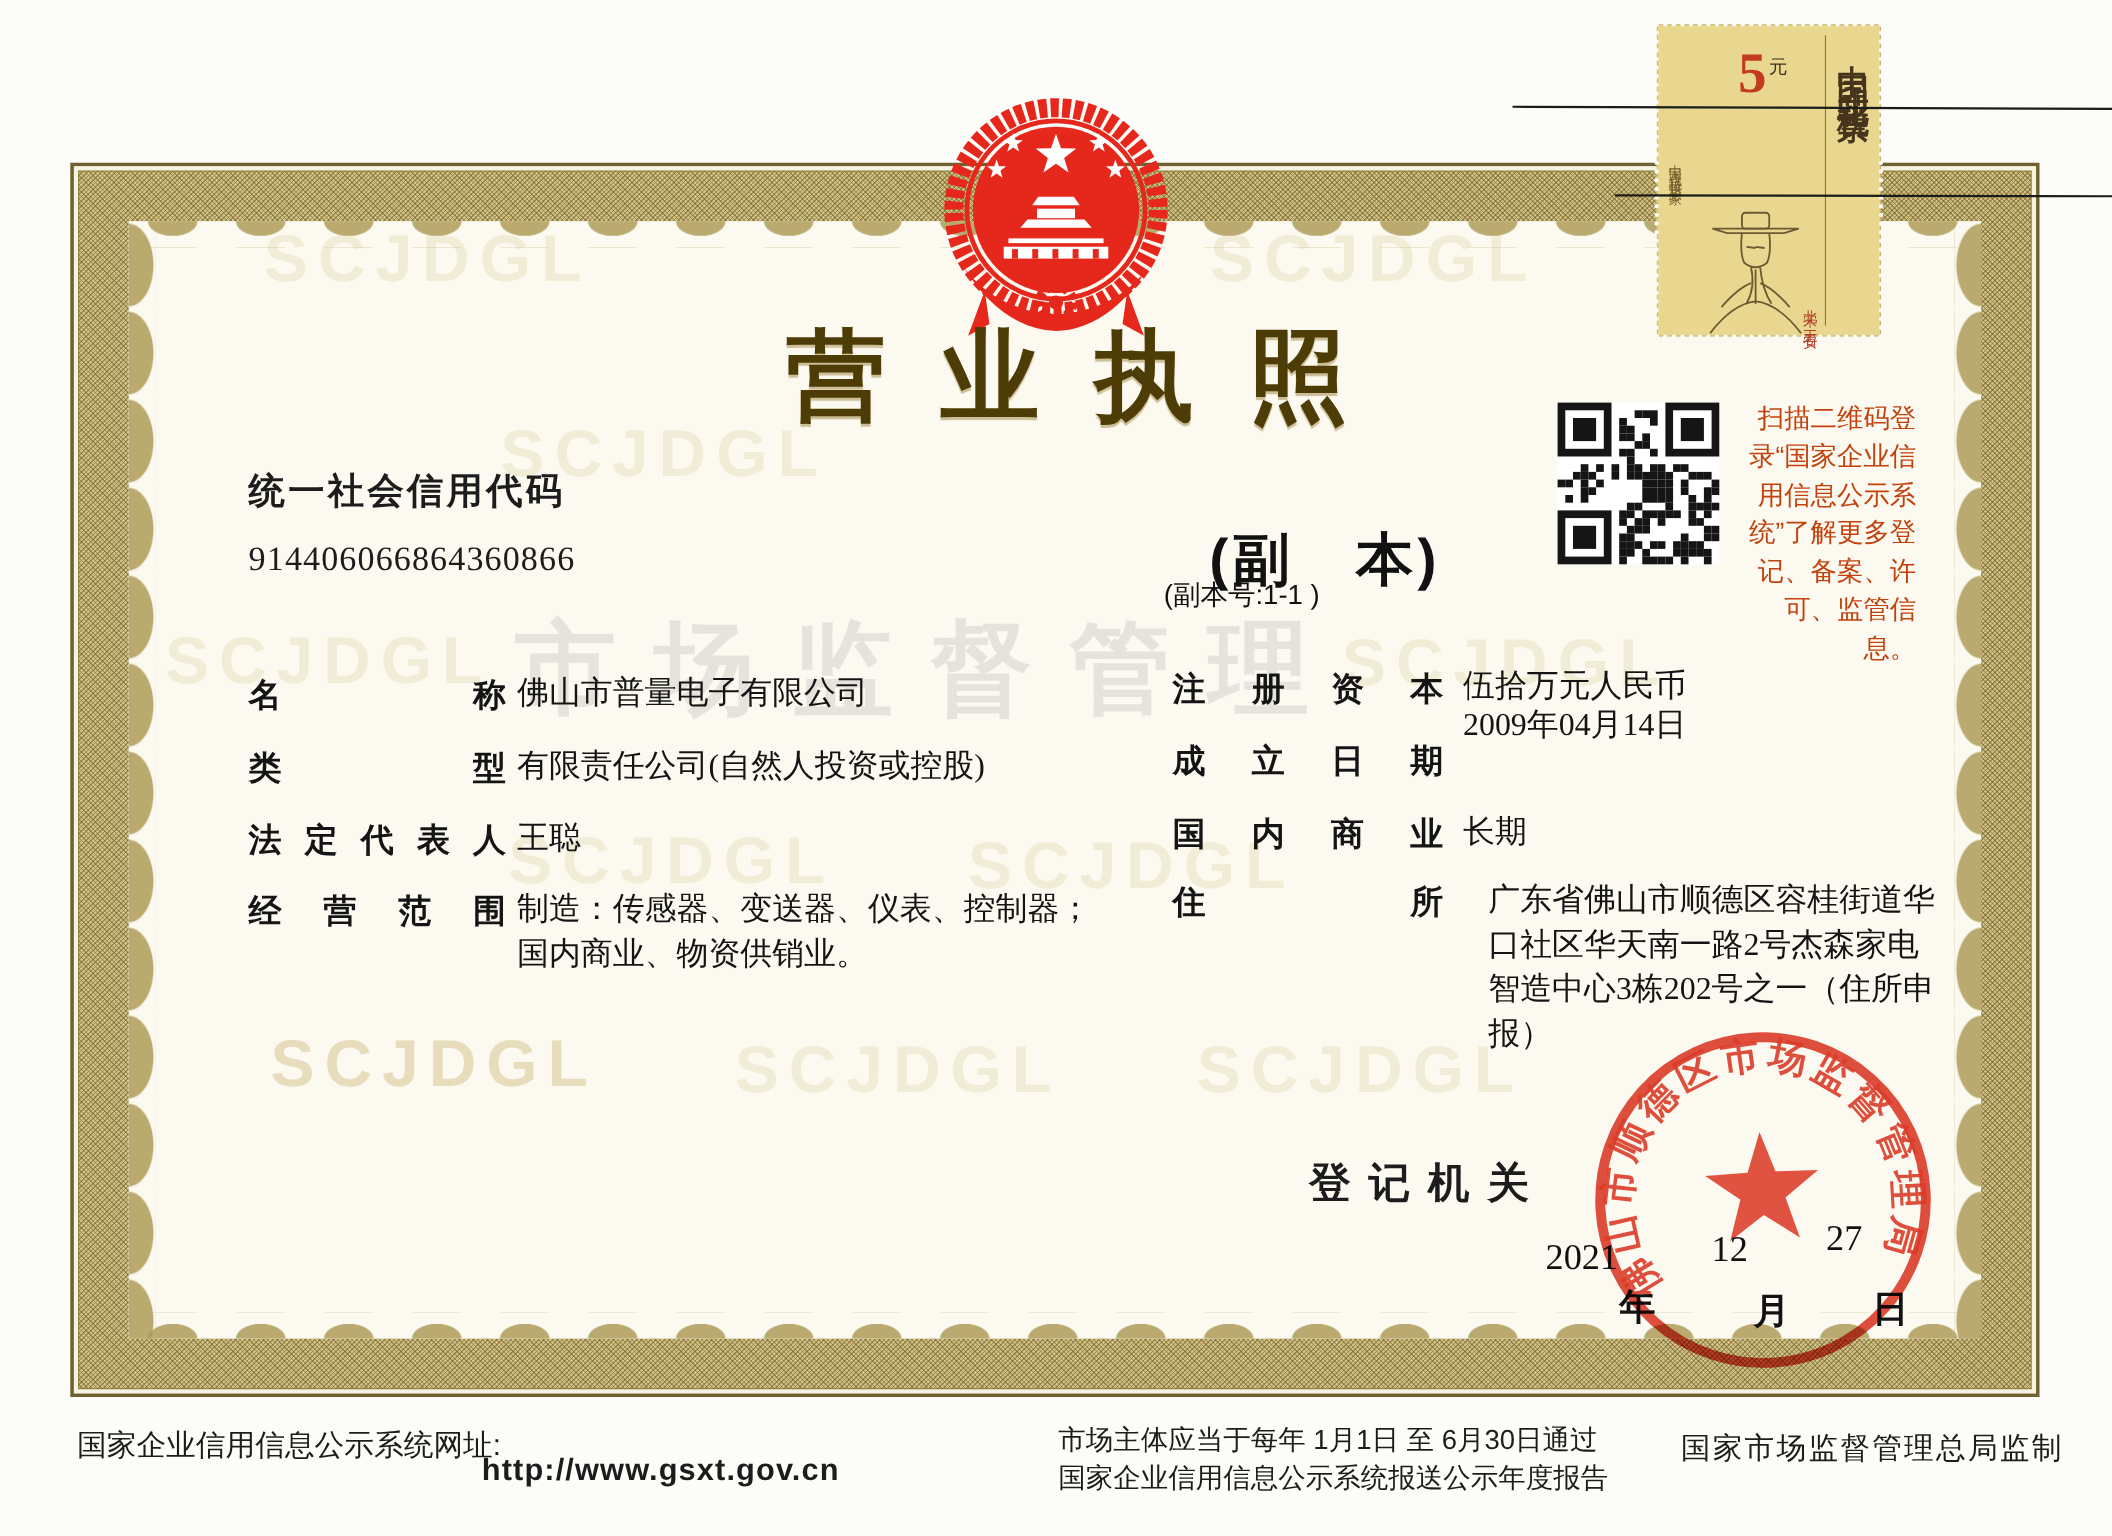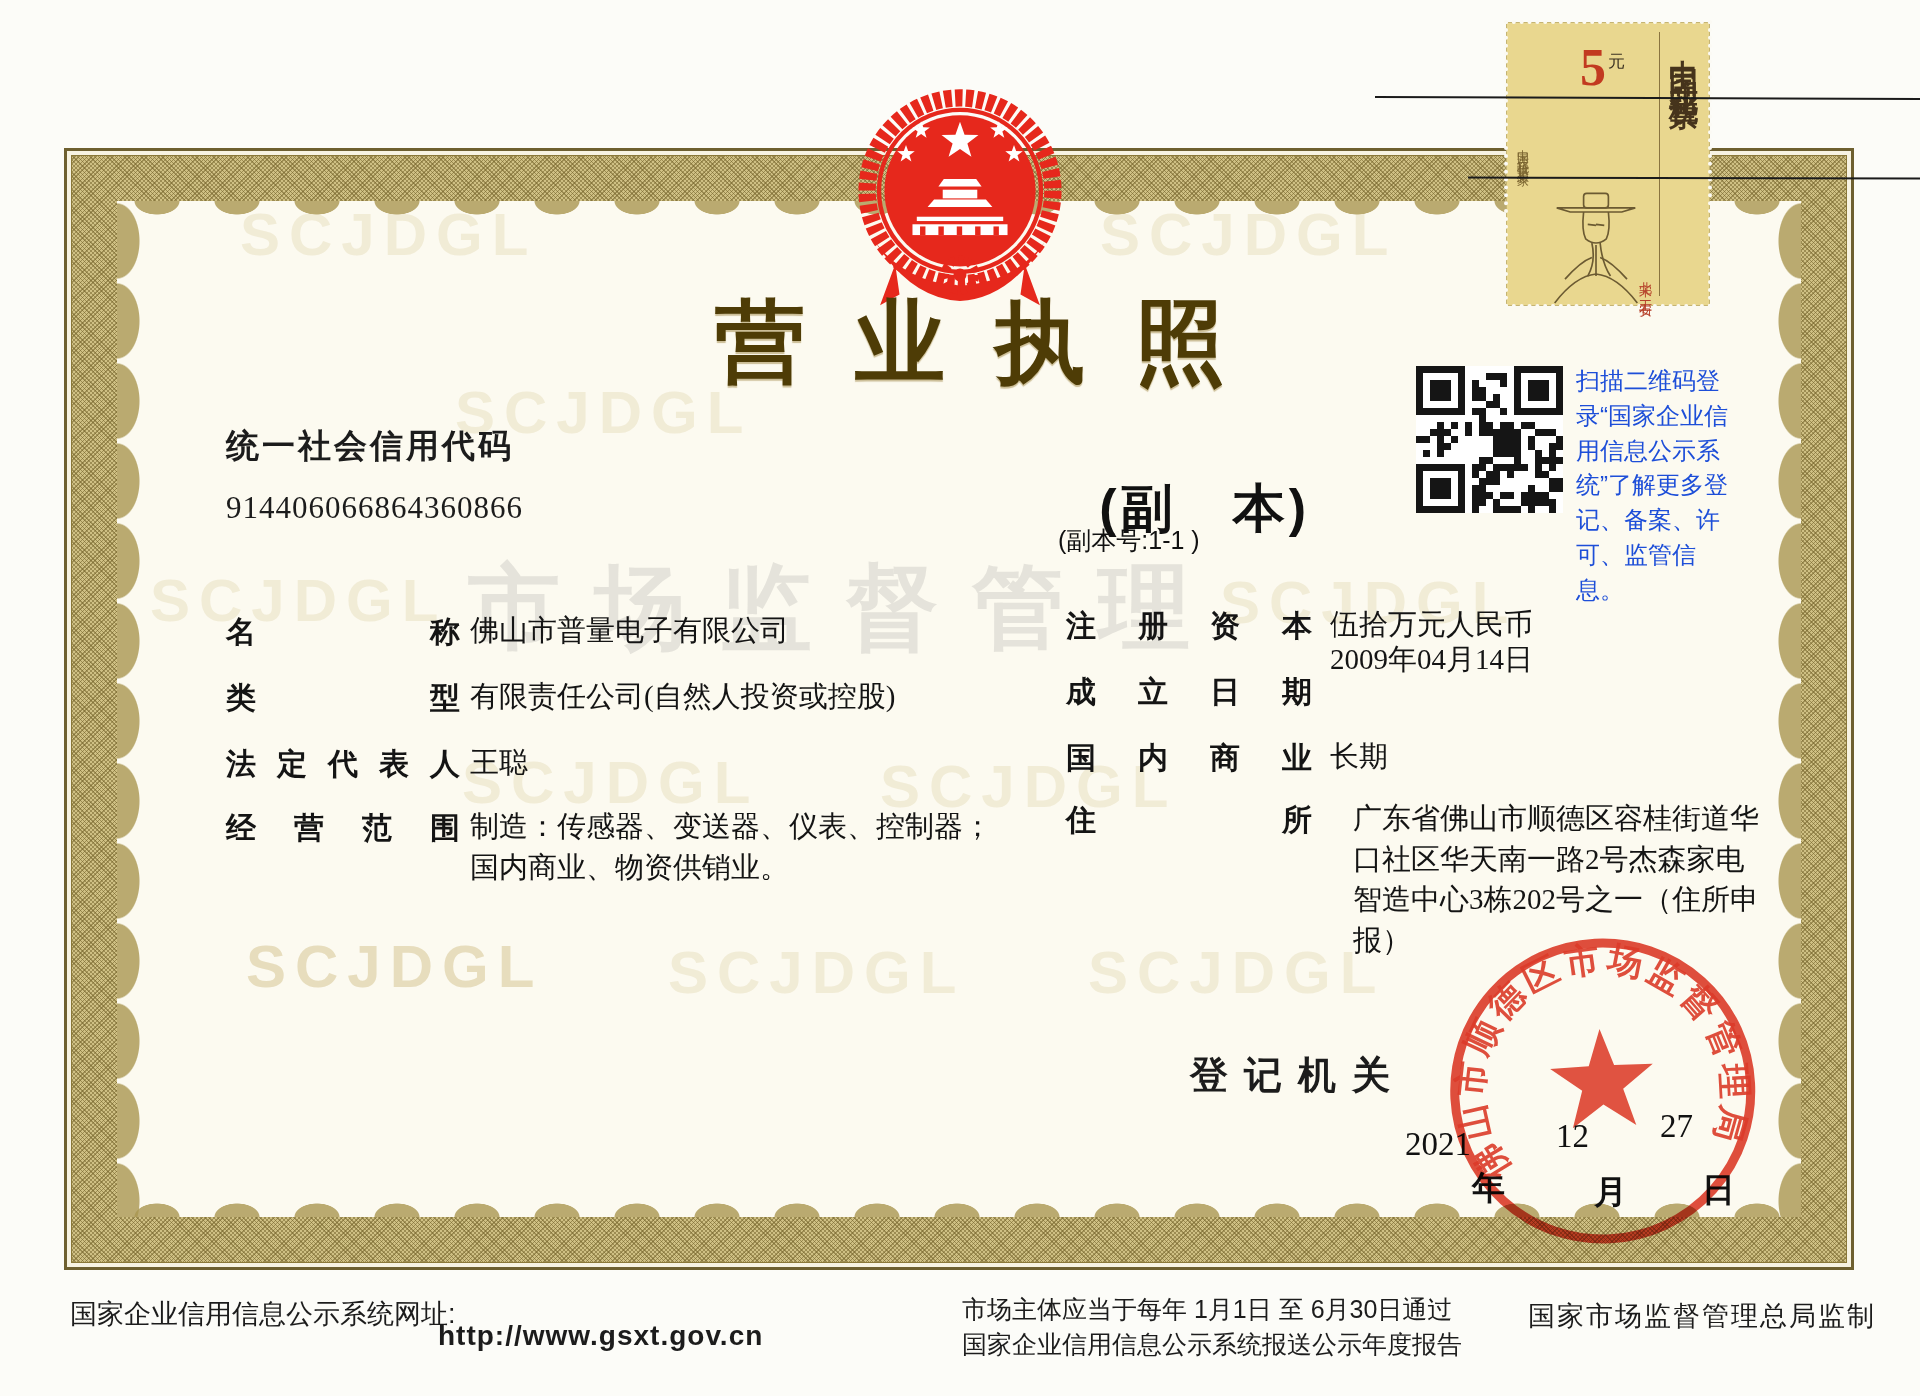--- a/index.html
+++ b/index.html
@@ -61,21 +61,21 @@
   
   .qr{position:absolute;left:1416px;top:366px;width:147px;height:147px;background:#fff;}
   .qr-grid{position:absolute;inset:0;display:grid;
            grid-template-columns:repeat(21,1fr);grid-template-rows:repeat(21,1fr);}
   .qr-grid .on{background:#151515;}
   .finder{position:absolute;width:49px;height:49px;border:7px solid #151515;
           box-sizing:border-box;background:#fff;}
   .finder::after{content:"";position:absolute;left:7px;top:7px;width:21px;height:21px;background:#151515;}
   .f-tl{left:0;top:0;} .f-tr{right:0;top:0;} .f-bl{left:0;bottom:0;}
   .qr-caption{position:absolute;left:1576px;top:364px;width:166px;font-size:24px;
-              line-height:1.45;font-weight:500;color:#1d4ed8;}
+              line-height:1.45;font-weight:500;color:#c2410c;text-align:right;}
 
   
   .code-label{position:absolute;left:226px;top:424px;font-size:33px;font-weight:600;letter-spacing:3px;}
   .code-value{position:absolute;left:226px;top:490px;font-size:31px;letter-spacing:1px;
               font-family:"Liberation Serif","DejaVu Serif",serif;}
 
   
   .title{position:absolute;left:610px;top:282px;width:720px;text-align:center;
          font-size:90px;font-weight:700;letter-spacing:50px;text-indent:50px;color:#4e3c06;
          text-shadow:0 2px 1px rgba(130,98,14,.4);white-space:nowrap;}

